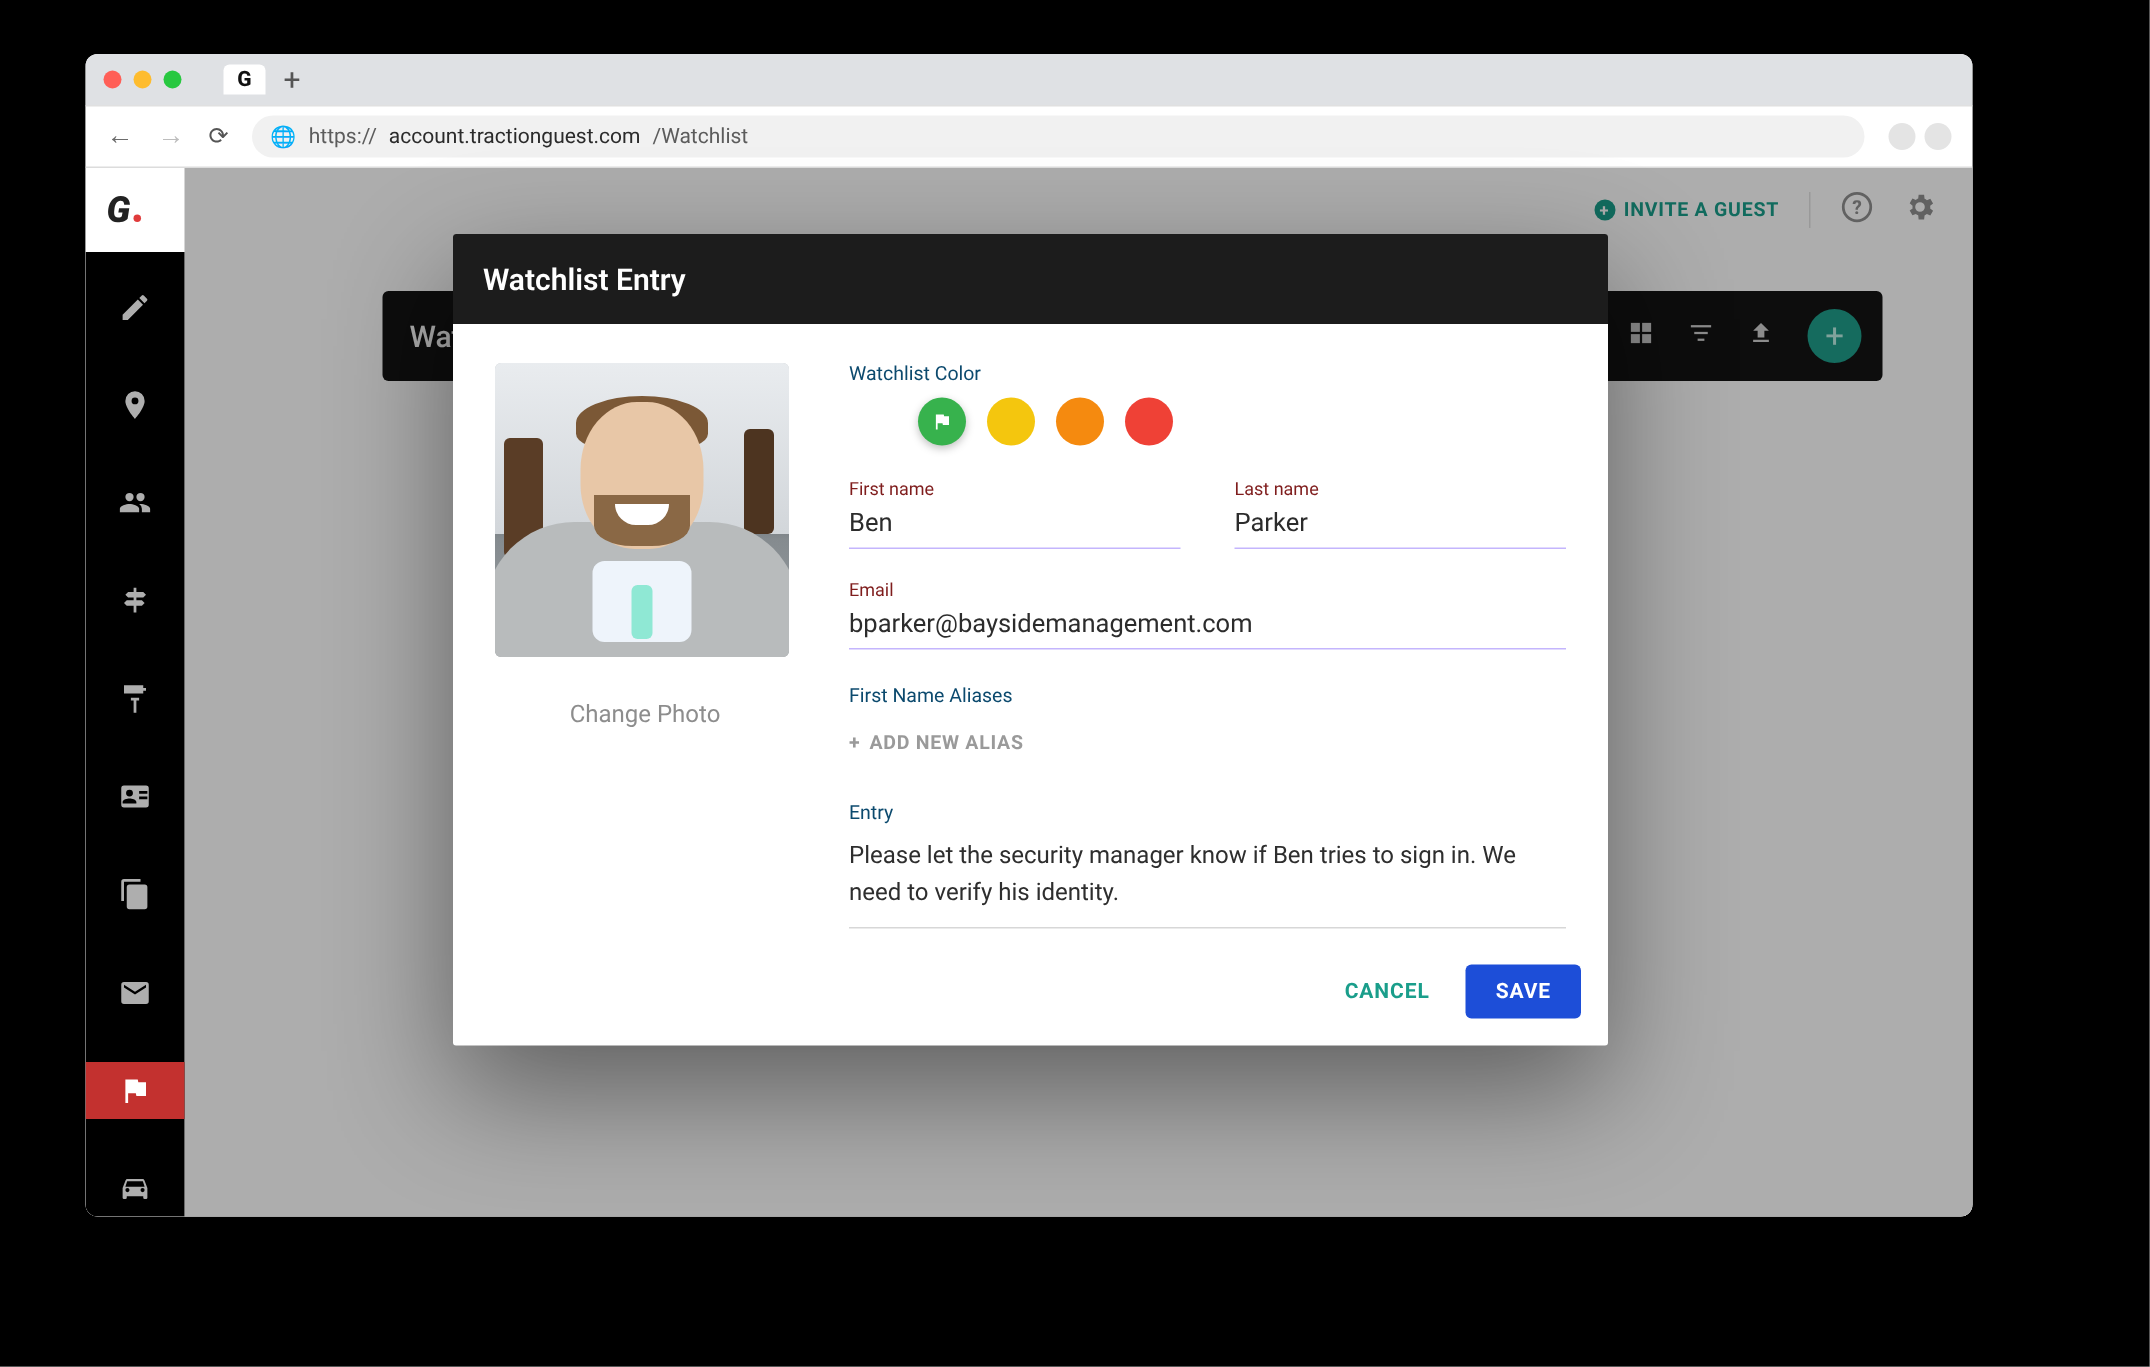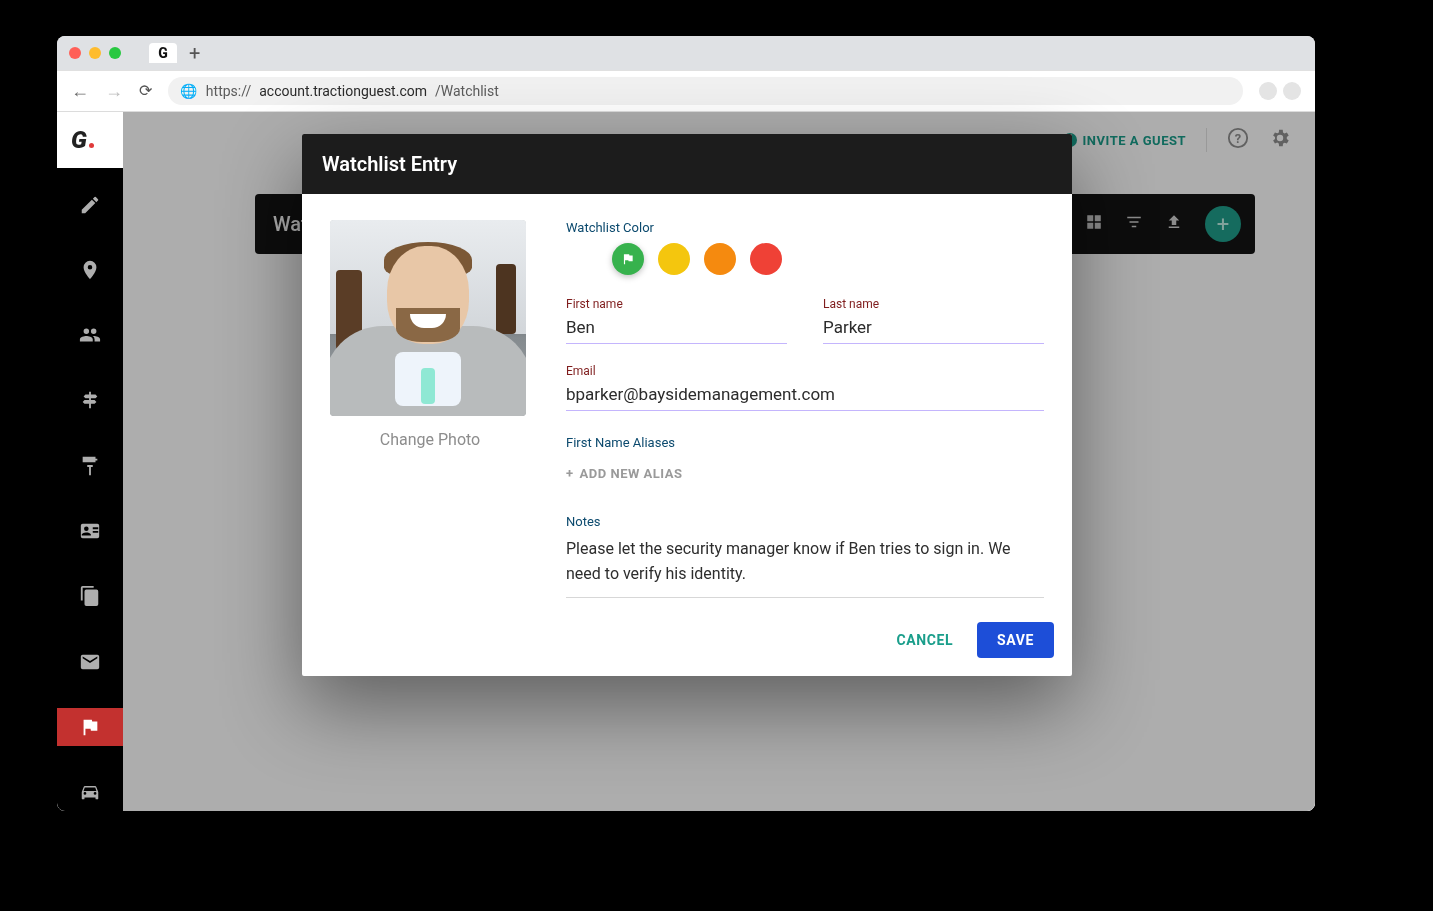--- a/index.html
+++ b/index.html
@@ -44,36 +44,36 @@
   
   .content{ position:absolute; left:66px; top:56px; right:0; bottom:0; background:#fff;}
   .toolbar{ position:absolute; left:132px; right:60px; top:26px; height:60px; background:#141414; border-radius:4px; display:flex; align-items:center; justify-content:space-between; padding:0 14px 0 18px; color:#fff;}
   .toolbar .title{ font-size:20px; font-weight:500;}
   .toolbar .right{ display:flex; align-items:center; gap:22px;}
   .toolbar .ico{ color:#cfcfcf; font-size:18px;}
   .fab{ width:36px;height:36px;border-radius:50%;background:#1f9e8b;display:flex;align-items:center;justify-content:center;color:#bdefe5;font-size:22px;}
 
   
   .overlay{ position:absolute; inset:0; left:66px; top:0; background:rgba(0,0,0,.32); z-index:5;}
-  .modal{ position:absolute; left:245px; top:22px; width:770px; background:#fff; border-radius:2px; box-shadow:0 30px 80px rgba(0,0,0,.45); z-index:6; overflow:hidden;}
+  .modal{ position:absolute; left:245px; top:44px; width:770px; background:#fff; border-radius:2px; box-shadow:0 30px 80px rgba(0,0,0,.45); z-index:6; overflow:hidden;}
   .modal-head{ background:#1c1c1c; color:#fff; padding:18px 20px; font-size:20px; font-weight:600;}
   .modal-body{ display:flex; padding:26px 28px 20px; gap:36px;}
   .photo-col{ width:200px; text-align:center;}
   .photo{ width:196px; height:196px; border-radius:4px; background:linear-gradient(180deg,#c9ccce 0%,#b8bcbf 38%,#6f757a 52%,#858b8f 60%,#9a9fa3 100%); position:relative; overflow:hidden;}
   .photo .sky{position:absolute;inset:0;height:58%;background:linear-gradient(180deg,#e9ecef,#d2d6da);}
   .photo .tree{position:absolute;width:26px;height:80px;background:#5a3d26;left:6px;top:50px;border-radius:4px;}
   .photo .tree2{left:auto;right:10px;top:44px;width:20px;height:70px;background:#4d3420;}
   .photo .head{position:absolute;left:50%;top:26px;transform:translateX(-50%);width:82px;height:98px;background:#e8c7a7;border-radius:46% 46% 44% 44%;}
   .photo .hair{position:absolute;left:50%;top:22px;transform:translateX(-50%);width:88px;height:36px;background:#7b5836;border-radius:50% 50% 30% 30%;}
   .photo .beard{position:absolute;left:50%;top:88px;transform:translateX(-50%);width:64px;height:34px;background:#8a6845;border-radius:0 0 40% 40%;}
   .photo .smile{position:absolute;left:50%;top:94px;transform:translateX(-50%);width:36px;height:14px;background:#fff;border-radius:0 0 20px 20px;}
   .photo .body{position:absolute;left:50%;bottom:-6px;transform:translateX(-50%);width:210px;height:96px;background:#b8bbbc;border-radius:60px 60px 0 0;}
   .photo .collar{position:absolute;left:50%;bottom:10px;transform:translateX(-50%);width:66px;height:54px;background:#eef4fb;border-radius:8px;}
   .photo .tie{position:absolute;left:50%;bottom:12px;transform:translateX(-50%);width:14px;height:36px;background:#8fe8d4;border-radius:4px;}
-  .change-photo{ margin-top:14px; color:#8d8d8d; font-size:16px;}
+  .change-photo{ margin-top:28px; color:#8d8d8d; font-size:16px;}
 
   .form-col{ flex:1;}
   .label{ color:#0c4a6e; font-size:13px; margin-bottom:8px;}
   .colors{ display:flex; gap:14px; margin:6px 0 22px; padding-left:46px;}
   .color-dot{ width:32px;height:32px;border-radius:50%; display:flex;align-items:center;justify-content:center; color:#fff;}
   .c-green{background:#37b24d;} .c-yellow{background:#f4c60e;} .c-orange{background:#f58a0f;} .c-red{background:#ef4136;}
   .color-dot.selected{ box-shadow:0 2px 6px rgba(0,0,0,.25);}
   .row{ display:flex; gap:36px; margin-bottom:20px;}
   .field{ flex:1;}
   .field-label{ color:#7f1d1d; font-size:12px; margin-bottom:2px;}
@@ -263,21 +263,21 @@
             <input class="field-input" value="bparker@baysidemanagement.com" style="">
           </div>
 
           <div class="label" style="margin-top:6px;">First Name Aliases</div>
           <div class="alias-btn">
             <span>+</span>
             <span>ADD NEW ALIAS</span>
           </div>
 
           <div class="divider-space"></div>
-          <div class="label" style="margin-top:14px;">Notes</div>
+          <div class="label" style="margin-top:14px;">Entry</div>
           <div class="notes-text">Please let the security manager know if Ben tries to sign in. We need to verify his identity.</div>
         </div>
       </div>
       <div class="modal-foot">
         <button class="btn-cancel">CANCEL</button>
         <button class="btn-save">SAVE</button>
       </div>
     </div>
 
   </div>

